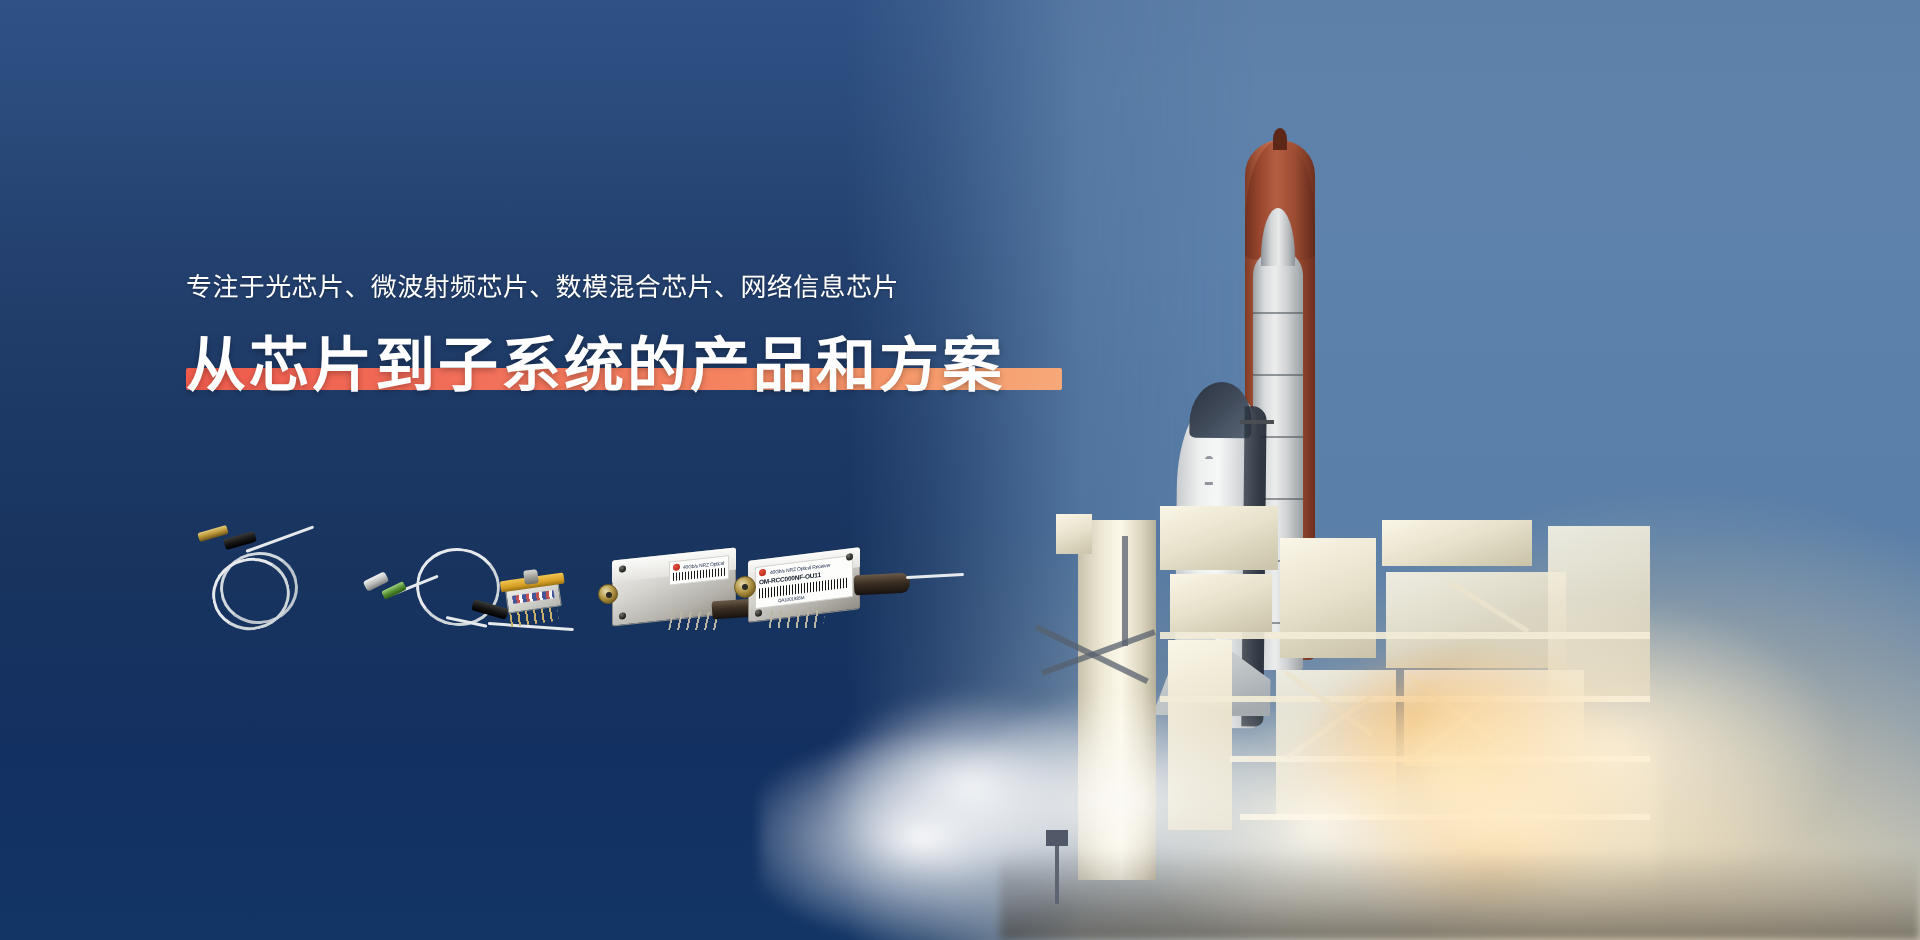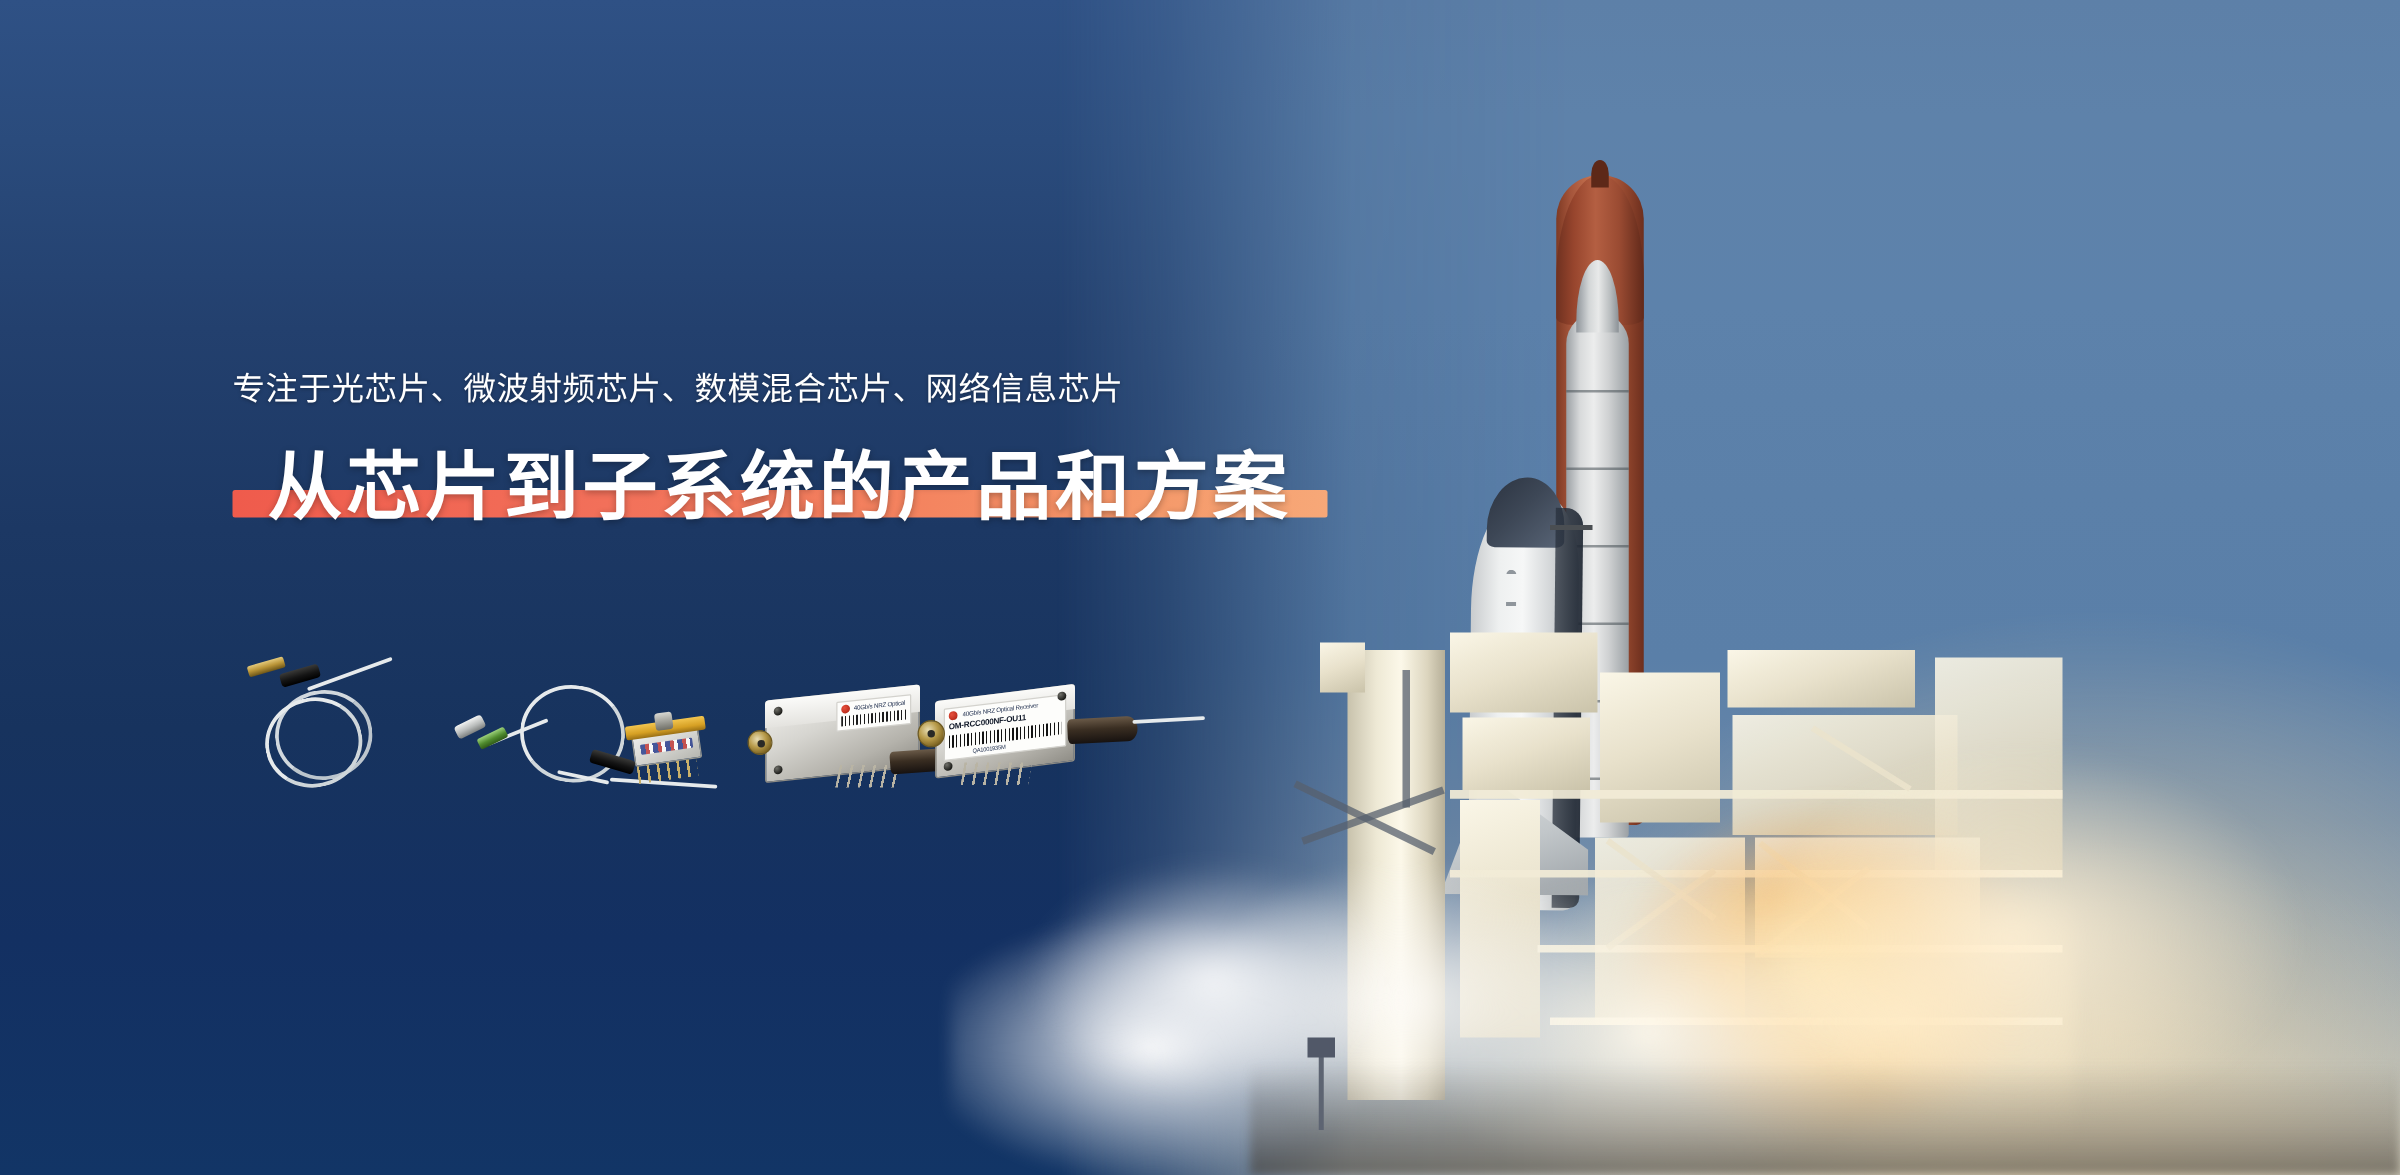--- a/index.html
+++ b/index.html
@@ -144,21 +144,21 @@
   }
   .ground{
     position:absolute;left:1000px;bottom:0;width:920px;height:90px;
     background:linear-gradient(180deg, rgba(120,110,96,0) 0%, rgba(96,88,78,.35) 55%, rgba(66,60,52,.6) 100%);
     filter:blur(4px);
   }
   .floodlight{position:absolute;left:1055px;bottom:36px;width:4px;height:62px;background:#5d6472;}
   .floodlight:before{content:"";position:absolute;left:-9px;top:-12px;width:22px;height:16px;background:#515868;}
 
   
-  .copy{position:absolute;left:186px;top:288px;width:1040px;}
+  .copy{position:absolute;left:186px;top:264px;width:1040px;}
   .sub{
     color:#ffffff;
     font-size:26px;
     line-height:1.78;
     letter-spacing:.4px;
     text-shadow:0 1px 3px rgba(0,0,0,.35);
     white-space:nowrap;
   }
   .headline-wrap{position:relative;margin-top:22px;display:inline-block;}
   .accent-bar{
@@ -169,21 +169,20 @@
   }
   .headline{
     position:relative;
     color:#ffffff;
     font-size:60px;
     font-weight:bold;
     letter-spacing:3px;
     line-height:1.12;
     white-space:nowrap;
     text-shadow:0 2px 6px rgba(0,0,0,.3);
-    margin-left:28px;
   }
 
   
   .products{
     position:absolute;left:186px;top:528px;width:1030px;height:120px;
   }
   .prod{position:absolute;}
 
   
   .coil{

